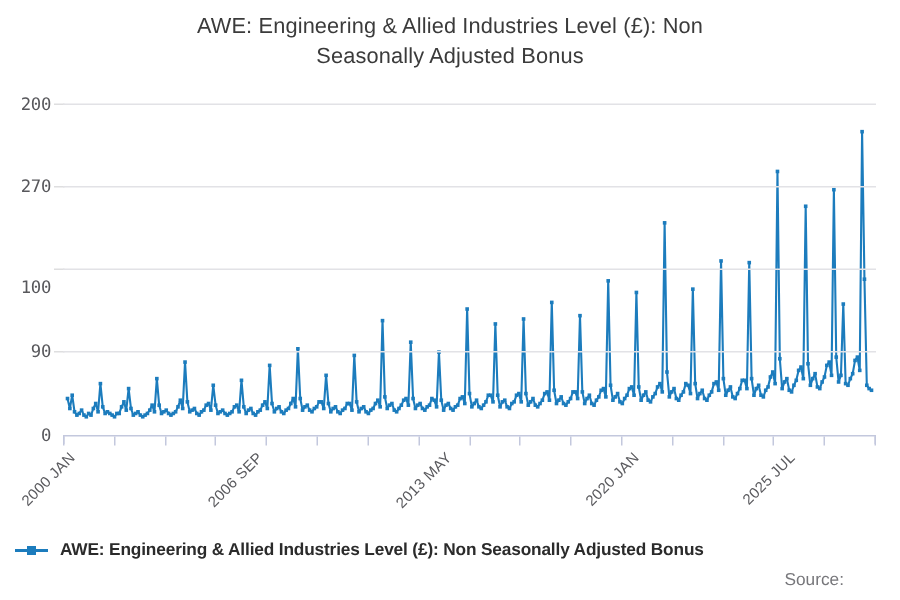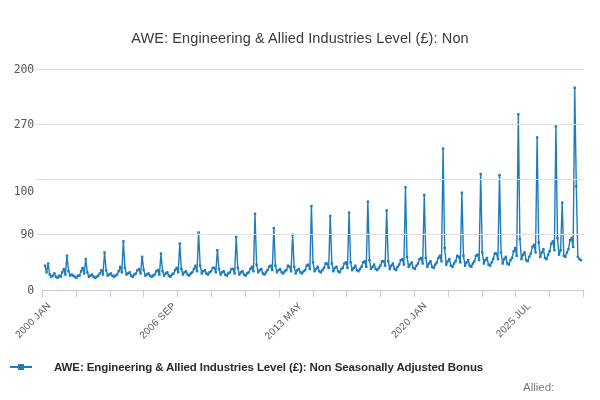--- a/index.html
+++ b/index.html
@@ -29,21 +29,20 @@
     position: absolute;
     left: 40px;
     top: 8px;
     width: 520px;
     text-align: center;
     font-size: 14.5px;
     line-height: 20px;
     color: #3b3b3b;
     font-weight: 400;
     letter-spacing: 0.1px;
-    margin-top: 20px;
   }
 
   
   .plot-area {
     position: absolute;
     left: 42px;
     top: 69px;
     width: 542px;
     height: 221px;
   }
@@ -121,21 +120,21 @@
     letter-spacing: 0.2px;
   }
 
   
   .legend {
     position: absolute;
     left: 10px;
     top: 361px;
     display: flex;
     align-items: center;
-    gap: 22px;
+    gap: 8px;
   }
   .legend-marker {
     position: relative;
     width: 22px;
     height: 10px;
     flex: 0 0 auto;
   }
   .legend-marker .lm-line {
     position: absolute;
     left: 0;
@@ -172,20 +171,21 @@
 
   svg { display: block; }
 </style>
 </head>
 <body>
 
 <div id="chart-root">
 
   <div class="chart-title">
     <span>AWE: Engineering &amp; Allied Industries Level (£): Non</span><br>
+    <span>Seasonally Adjusted Bonus</span>
   </div>
 
   <div>
     <div class="ytick-label" style="top:62px">200</div>
     <div class="ytick-dash" style="top:69px"></div>
 
     <div class="ytick-label" style="top:117px">270</div>
     <div class="ytick-dash" style="top:124px"></div>
 
     <div class="ytick-label" style="top:184px">100</div>
@@ -585,15 +585,15 @@
     </div>
 
   <div class="legend">
     <span class="legend-marker">
       <span class="lm-line"></span>
       <span class="lm-dot"></span>
     </span>
     <span class="legend-label">AWE: Engineering &amp; Allied Industries Level (£): Non Seasonally Adjusted Bonus</span>
   </div>
 
-  <div class="source-text">Allied:</div>
+  <div class="source-text">Source:</div>
 
 </div>
 
 </body></html>

